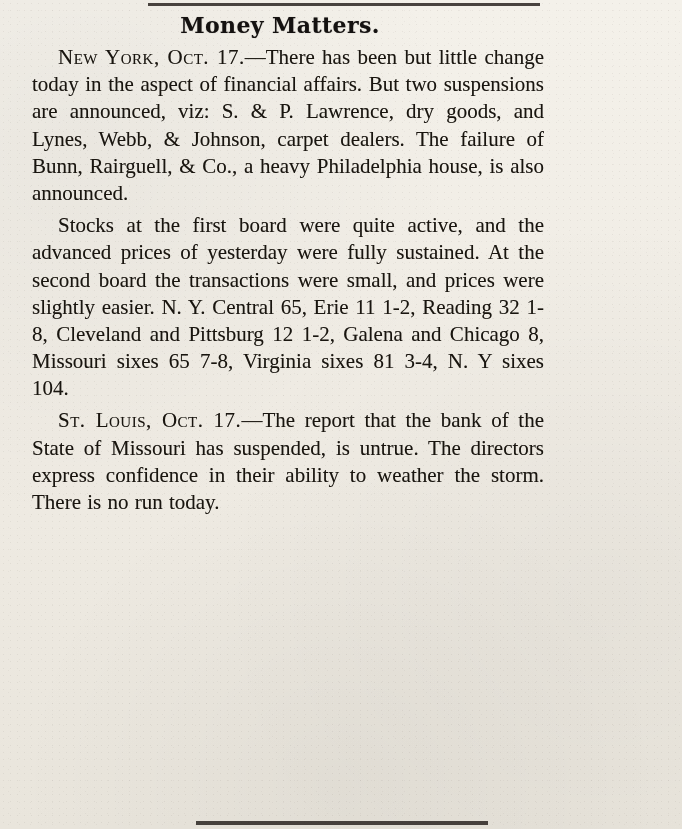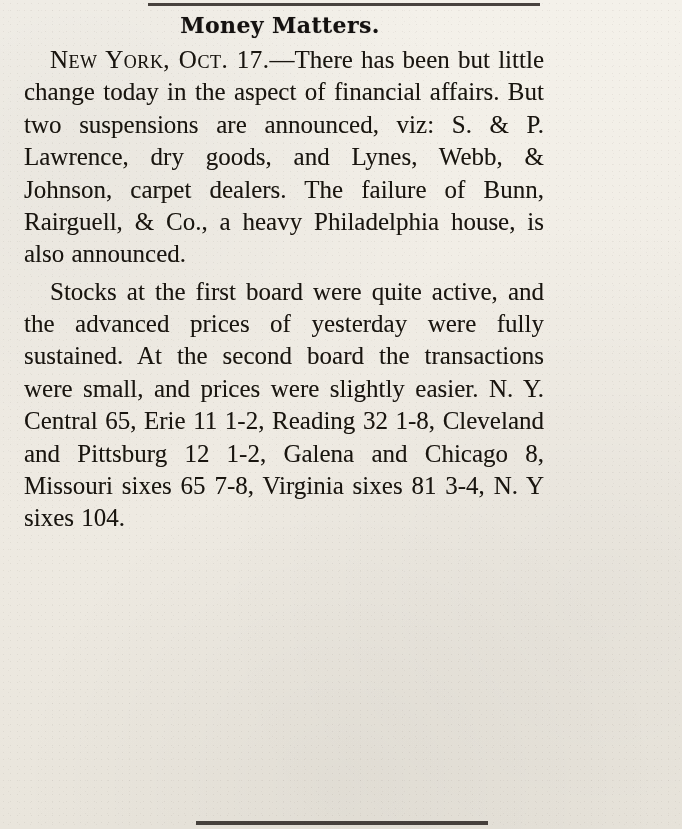--- a/index.html
+++ b/index.html
@@ -55,25 +55,25 @@
     text-align: center;
     font-family: "DejaVu Serif", serif;
     font-weight: bold;
     font-size: 22px;
     letter-spacing: 0.4px;
     margin: 2px 0 6px 0;
     color: #141110;
     text-shadow: 0 0 1px rgba(0,0,0,0.35);
   }
   .para {
-    font-size: 25px;
+    font-size: 21px;
     line-height: 1.295;
     text-align: justify;
     text-justify: inter-word;
-    margin: 0 0 5px 8px;
+    margin: 0 0 5px 16px;
     word-spacing: 1px;
     color: #19150f;
     text-shadow: 0 0 0.6px rgba(0,0,0,0.28);
   }
   .para.indent {
     text-indent: 26px;
   }
   .smallcaps {
     font-variant: small-caps;
     letter-spacing: 0.5px;
@@ -106,20 +106,23 @@
     <h1 class="headline">Money Matters.</h1>
 
     <p class="para indent">
       <span class="smallcaps">New York, Oct. 17.</span><span>—</span><span>There has been but little change today in the aspect of financial affairs. But two suspensions are announced, viz: S. &amp; P. Lawrence, dry goods, and Lynes, Webb, &amp; Johnson, carpet dealers. The failure of Bunn, Rairguell, &amp; Co., a heavy Philadelphia house, is also announced.</span>
     </p>
 
     <p class="para indent">
       <span>Stocks at the first board were quite active, and the advanced prices of yesterday were fully sustained. At the second board the transactions were small, and prices were slightly easier. N. Y. Central 65, Erie 11 1-2, Reading 32 1-8, Cleveland and Pittsburg 12 1-2, Galena and Chicago 8, Missouri sixes 65 7-8, Virginia sixes 81 3-4, N. Y sixes 104.</span>
     </p>
 
+    <p class="para indent">
+      <span class="smallcaps">St. Louis, Oct. 17.</span><span>—</span><span>The report that the bank of the State of Missouri has suspended, is untrue. The directors express confidence in their ability to weather the storm. There is no run today.</span>
+    </p>
 
 
 
   </div>
 
   <div class="speckle"></div>
   <div class="rule-bottom"></div>
 
 </div>
 

